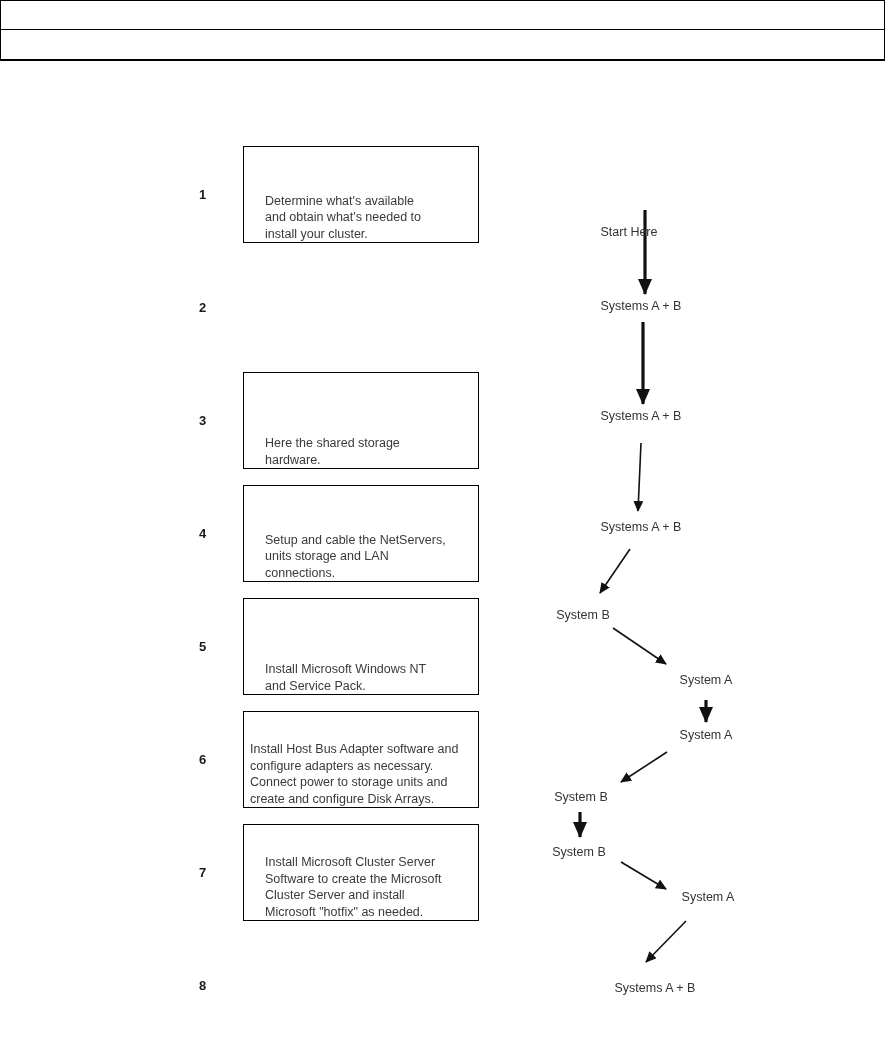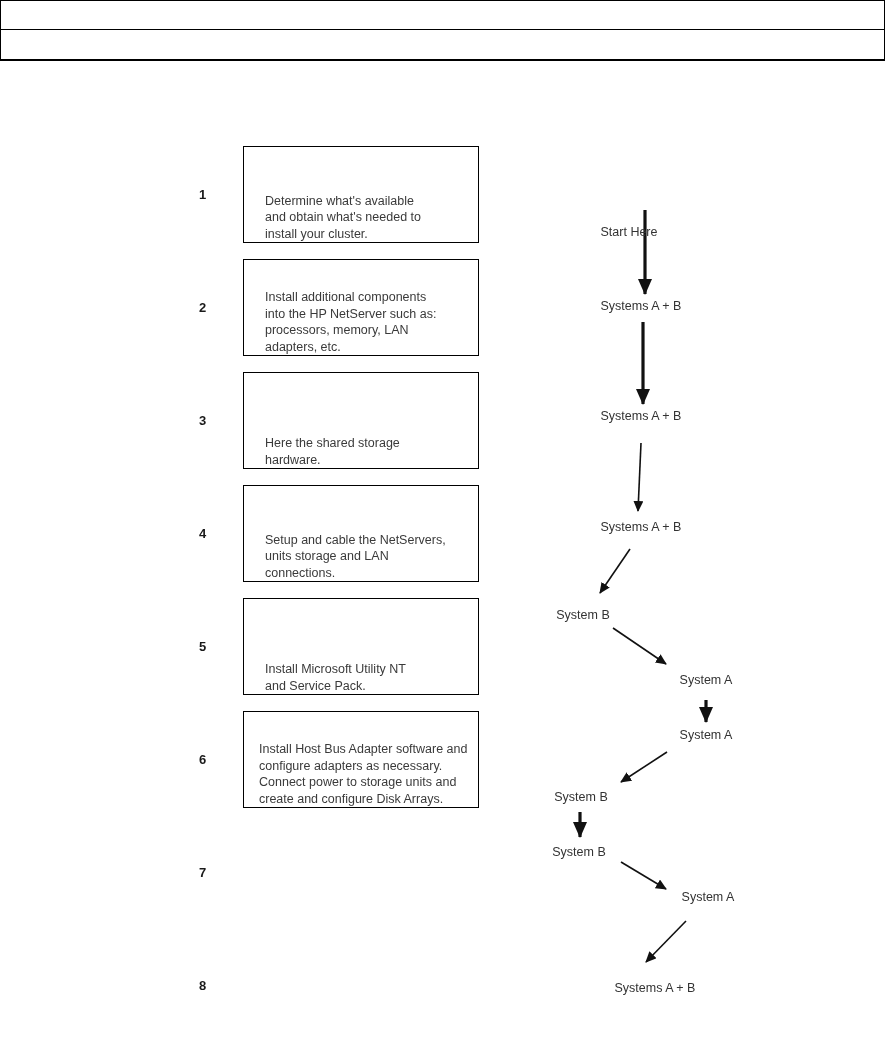--- a/index.html
+++ b/index.html
@@ -59,21 +59,21 @@
     box-sizing: border-box;
     width: 236px;
     height: 97px;
     border: 1.5px solid #000;
     background: #fff;
     display: flex;
     align-items: flex-end;
     padding: 0 8px 0 21px;
   }
   .step-box.tight {
-    padding-left: 15px;
+    padding-left: 6px;
   }
   .step-text {
     font-size: 12.5px;
     line-height: 1.32;
     color: #3a3a3a;
     white-space: pre-line;
   }
 
   
   #flow {
@@ -110,60 +110,60 @@
       <div class="step-row">
         <div class="step-number">1</div>
         <div class="step-box">
           <div class="step-text">Determine what's available
 and obtain what's needed to
 install your cluster.</div>
         </div>
       </div>
       <div class="step-row">
         <div class="step-number">2</div>
-        <div class="step-box">
-          <div class="step-text">Install additional components
-into the HP NetServer such as:
-processors, memory, LAN
-adapters, etc.</div>
-        </div>
       </div>
       <div class="step-row">
         <div class="step-number">3</div>
         <div class="step-box">
           <div class="step-text">Here the shared storage
 hardware.</div>
         </div>
       </div>
       <div class="step-row">
         <div class="step-number">4</div>
         <div class="step-box">
           <div class="step-text">Setup and cable the NetServers,
 units storage and LAN
 connections.</div>
         </div>
       </div>
       <div class="step-row">
         <div class="step-number">5</div>
         <div class="step-box">
-          <div class="step-text">Install Microsoft Utility NT
+          <div class="step-text">Install Microsoft Windows NT
 and Service Pack.</div>
         </div>
       </div>
       <div class="step-row">
         <div class="step-number">6</div>
         <div class="step-box tight">
           <div class="step-text">Install Host Bus Adapter software and
 configure adapters as necessary.
 Connect power to storage units and
 create and configure Disk Arrays.</div>
         </div>
       </div>
       <div class="step-row">
         <div class="step-number">7</div>
+        <div class="step-box">
+          <div class="step-text">Install Microsoft Cluster Server
+Software to create the Microsoft
+Cluster Server and install
+Microsoft "hotfix" as needed.</div>
+        </div>
       </div>
       <div class="step-row">
         <div class="step-number">8</div>
       </div>
     </div>
 
   <div id="flow">
     <svg id="arrow-svg" width="886" height="1040" viewBox="0 0 886 1040" xmlns="http://www.w3.org/2000/svg">
       <defs>
         <marker id="head-big" markerUnits="userSpaceOnUse" markerWidth="20" markerHeight="18" refX="15" refY="7" orient="auto">

